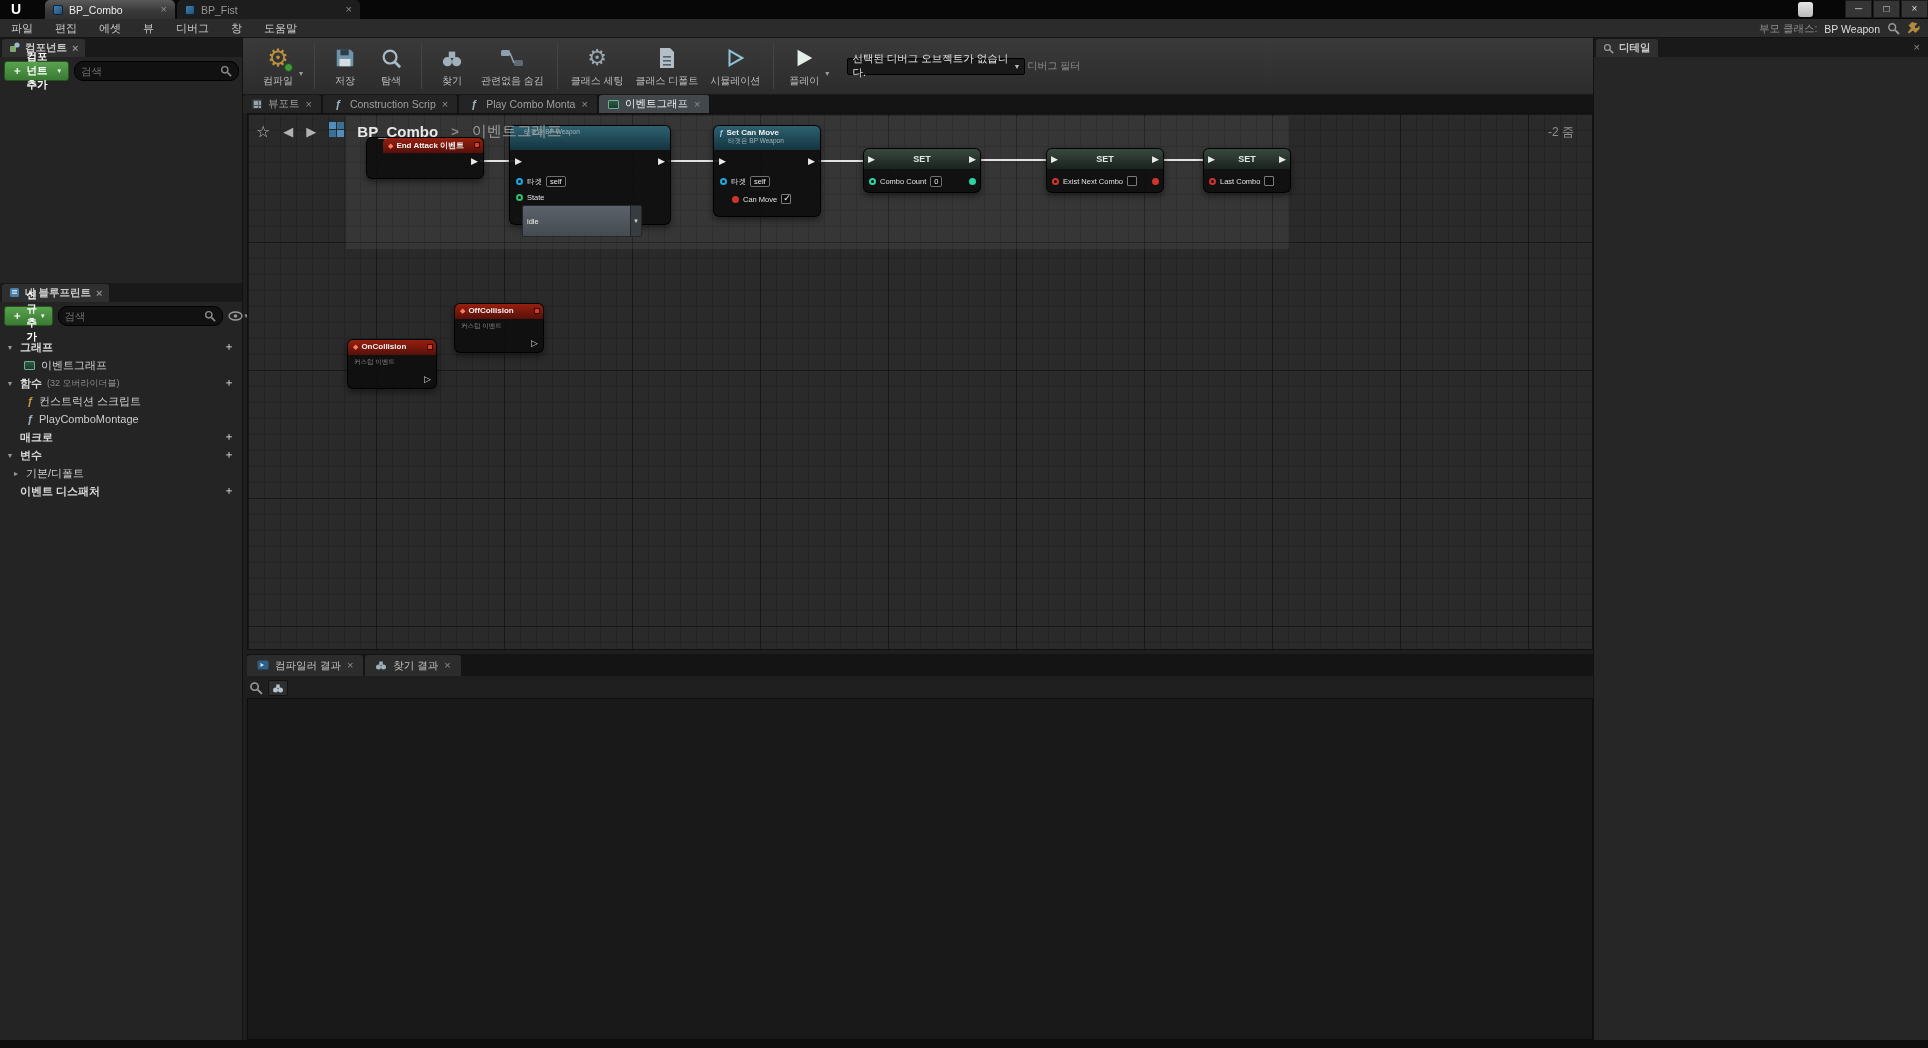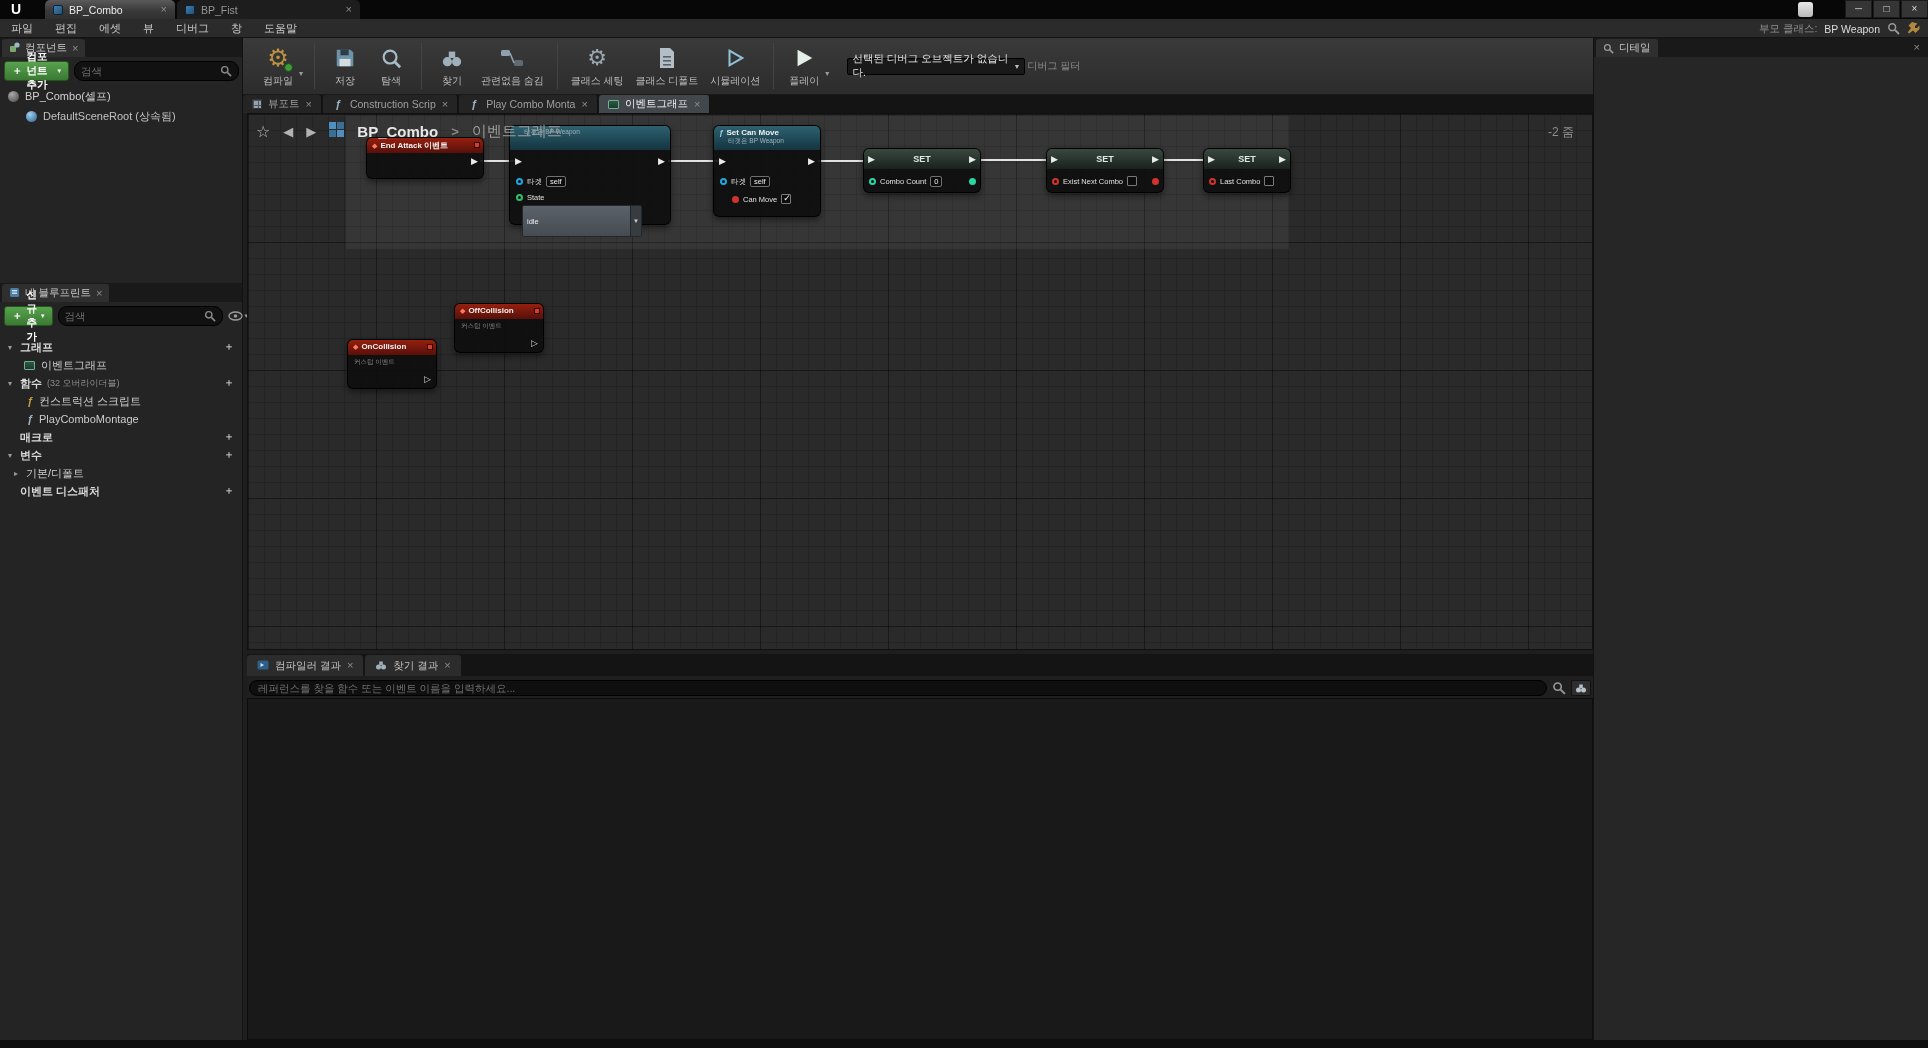--- a/index.html
+++ b/index.html
@@ -21,21 +21,21 @@
 
   
   .menubar { left:0; top:19px; width:1928px; height:19px; background:#2b2b2b; border-bottom:1px solid #141414; display:flex; align-items:center; }
   .menu-item { font-size:11px; color:#c9c9c9; padding:0 11px; height:19px; line-height:19px; }
   .menu-right { position:absolute; right:8px; top:0; height:19px; display:flex; align-items:center; gap:7px; }
   .pclabel { font-size:10.5px; color:#8f8f8f; }
   .pcvalue { font-size:10.5px; color:#dcdcdc; }
 
   
   .panel-strip { position:absolute; left:0; width:100%; height:19px; background:#191919; }
-  .panel-tab { position:absolute; left:2px; top:1px; height:18px; background:#2f2f2f; border-radius:3px 3px 0 0; display:flex; align-items:center; gap:5px; padding:0 7px; font-size:10.5px; color:#c9c9c9; }
+  .panel-tab { position:absolute; left:2px; top:1px; height:18px; background:#2f2f2f; border-radius:3px 3px 0 0; display:flex; align-items:center; gap:5px; padding:0 7px; font-size:10.5px; color:#c9c9c9;font-weight:bold; }
   .green-btn { background:linear-gradient(180deg,#58a24e,#3a7a33); border:1px solid #27531f; border-radius:3px; color:#fff; font-size:10.5px; font-weight:bold; display:flex; align-items:center; gap:4px; padding:0 7px; height:20px; }
   .searchbox { background:#111; border:1px solid #000; border-radius:9px; height:20px; display:flex; align-items:center; padding:0 6px; gap:4px; }
   .searchbox input { flex:1; min-width:0; background:transparent; border:none; outline:none; color:#bbb; font-size:10.5px; font-family:inherit; }
   .searchbox input::placeholder { color:#6d6d6d; }
   .plus-btn { width:16px; height:14px; text-align:center; line-height:13px; color:#e3e3e3; font-size:11px; border-radius:2px; }
 
   
   .comp-row { display:flex; align-items:center; gap:6px; height:20px; padding-left:8px; font-size:11px; color:#d2d2d2; }
   .sphere { width:11px; height:11px; border-radius:50%; }
   .bp-row { display:flex; align-items:center; height:18px; padding:0 6px 0 8px; font-size:11px; color:#cdcdcd; }
@@ -188,30 +188,20 @@
       <div class="searchbox" style="flex:1;">
         <input placeholder="검색" style="">
         <span class="magico">
           <svg width="12" height="12" viewBox="0 0 13 13">
               <circle cx="5.2" cy="5.2" r="3.4" fill="none" stroke="#8a8a8a" stroke-width="1.5"></circle>
               <line x1="8" y1="8" x2="12" y2="12" stroke="#8a8a8a" stroke-width="1.8"></line>
             </svg>
         </span>
       </div>
     </div>
-    <div class="abs" style="left:0;top:48px;width:243px;">
-      <div class="comp-row">
-        <span class="sphere" style="background:radial-gradient(circle at 35% 30%,#aaa,#444);"></span>
-        <span>BP_Combo(셀프)</span>
-      </div>
-      <div class="comp-row" style="padding-left:26px;color:#c2c2c2;">
-        <span class="sphere" style="background:radial-gradient(circle at 35% 30%,#9fd0f0,#2a5f8a);"></span>
-        <span>DefaultSceneRoot (상속됨)</span>
-      </div>
-    </div>
 
     <div class="panel-strip" style="top:245px;">
       <div class="panel-tab">
         <span>
           <svg width="11" height="11" viewBox="0 0 11 11">
               <rect x="1" y="1" width="9" height="9" rx="1.5" fill="#4a7ea6"></rect>
               <rect x="3" y="3" width="5" height="1.4" fill="#cfe3f0"></rect>
               <rect x="3" y="5.5" width="5" height="1.4" fill="#cfe3f0"></rect>
             </svg>
         </span>
@@ -417,21 +407,21 @@
 
     <div class="selband" style="left:98px;top:2px;width:943px;height:133px;"></div>
 
     <div class="wire" style="left:232px;top:46px;width:36px;"></div>
     <div class="wire" style="left:420px;top:46px;width:52px;"></div>
     <div class="wire" style="left:570px;top:46px;width:52px;"></div>
     <div class="wire" style="left:728px;top:45px;width:76px;"></div>
     <div class="wire" style="left:910px;top:45px;width:52px;"></div>
 
     <div class="node" style="left:118px;top:23px;width:118px;height:42px;">
-      <div class="nhd red" style="height:15px;">
+      <div class="nhd red" style="height:15px;margin-left:16px;">
         <div class="ntitle">
           <span style="color:#ff7a62;font-size:7px;">◆</span>
           <span>End Attack 이벤트</span>
         </div>
         <div class="delegate"></div>
       </div>
       <span class="exec" style="right:5px;top:19px;">▶</span>
     </div>
 
     <div class="node" style="left:261px;top:11px;width:162px;height:100px;">
@@ -582,23 +572,20 @@
             <circle cx="7" cy="16" r="5" fill="#9fb0ba"></circle>
             <circle cx="17" cy="16" r="5" fill="#9fb0ba"></circle>
             <rect x="8.5" y="5" width="7" height="7" fill="#9fb0ba"></rect>
           </svg>
       </span>
       <span>찾기 결과</span>
       <span class="tab-close">×</span>
     </div>
   </div>
   <div class="abs findbar">
-    <div class="findinput">
-      <input placeholder="레퍼런스를 찾을 함수 또는 이벤트 이름을 입력하세요..." style="">
-    </div>
     <span class="magico">
       <svg width="14" height="14" viewBox="0 0 13 13">
           <circle cx="5.2" cy="5.2" r="3.4" fill="none" stroke="#9a9a9a" stroke-width="1.5"></circle>
           <line x1="8" y1="8" x2="12" y2="12" stroke="#9a9a9a" stroke-width="1.8"></line>
         </svg>
     </span>
     <span style="background:#2e2e2e;border:1px solid #111;border-radius:2px;padding:1px 3px;display:inline-flex;">
       <svg width="12" height="12" viewBox="0 0 24 24">
           <circle cx="7" cy="16" r="5" fill="#b8c2ca"></circle>
           <circle cx="17" cy="16" r="5" fill="#b8c2ca"></circle>

